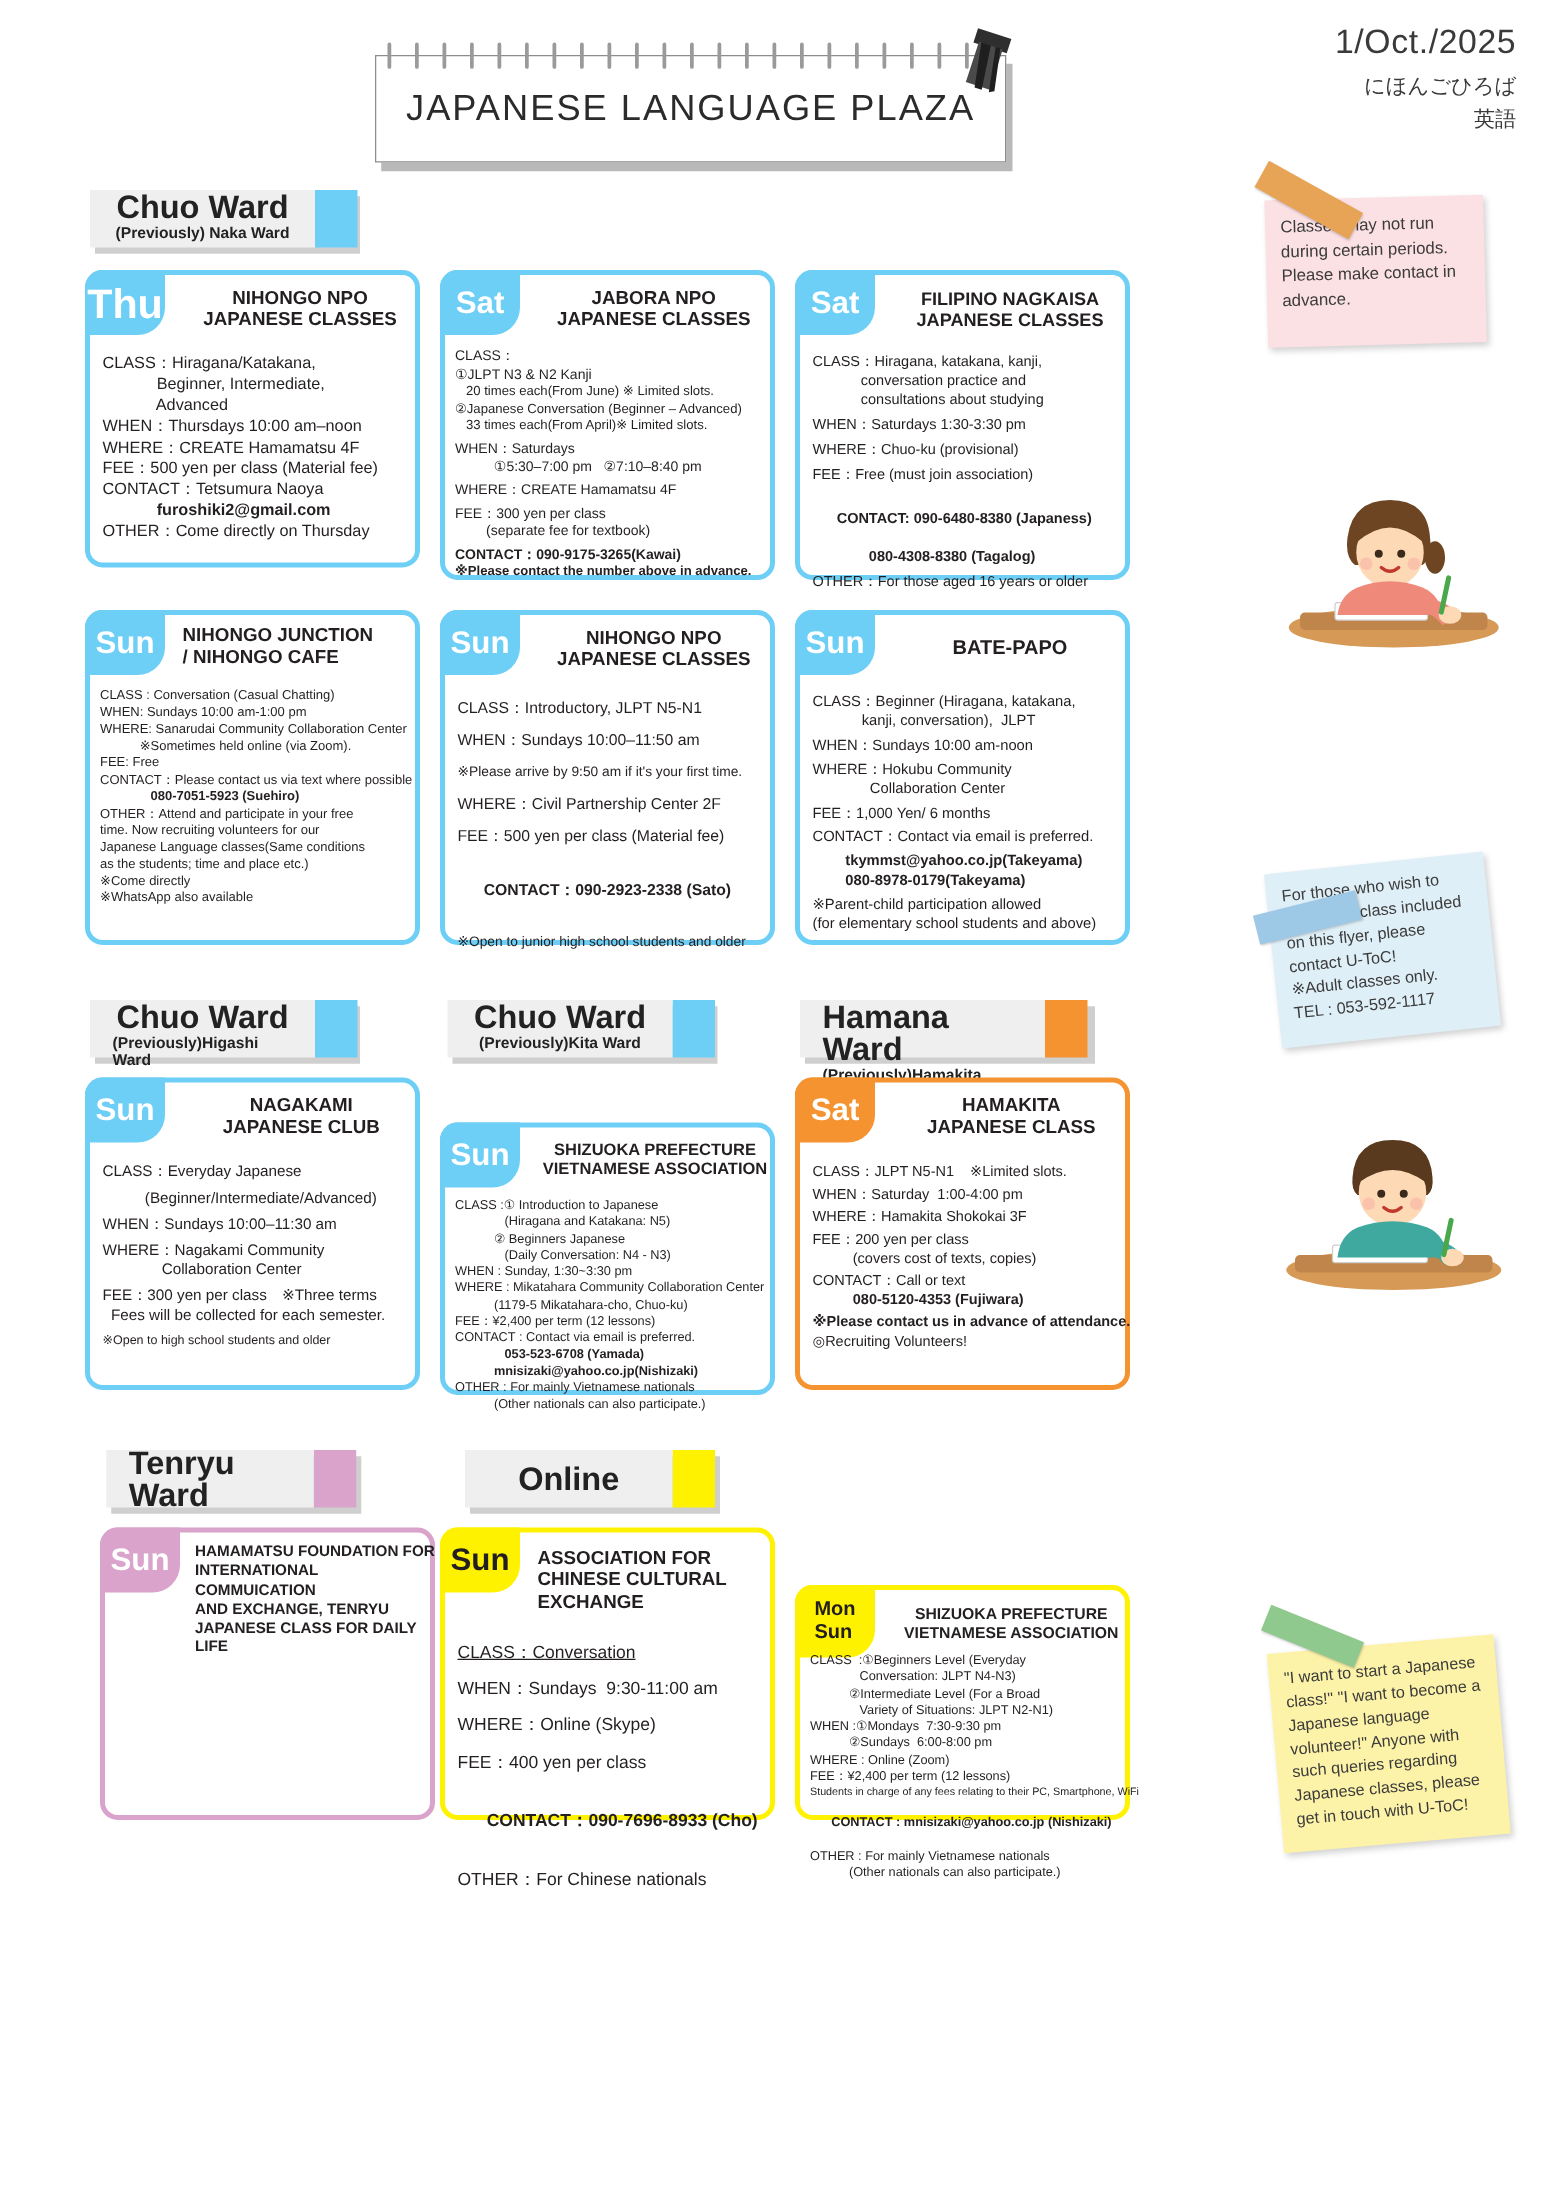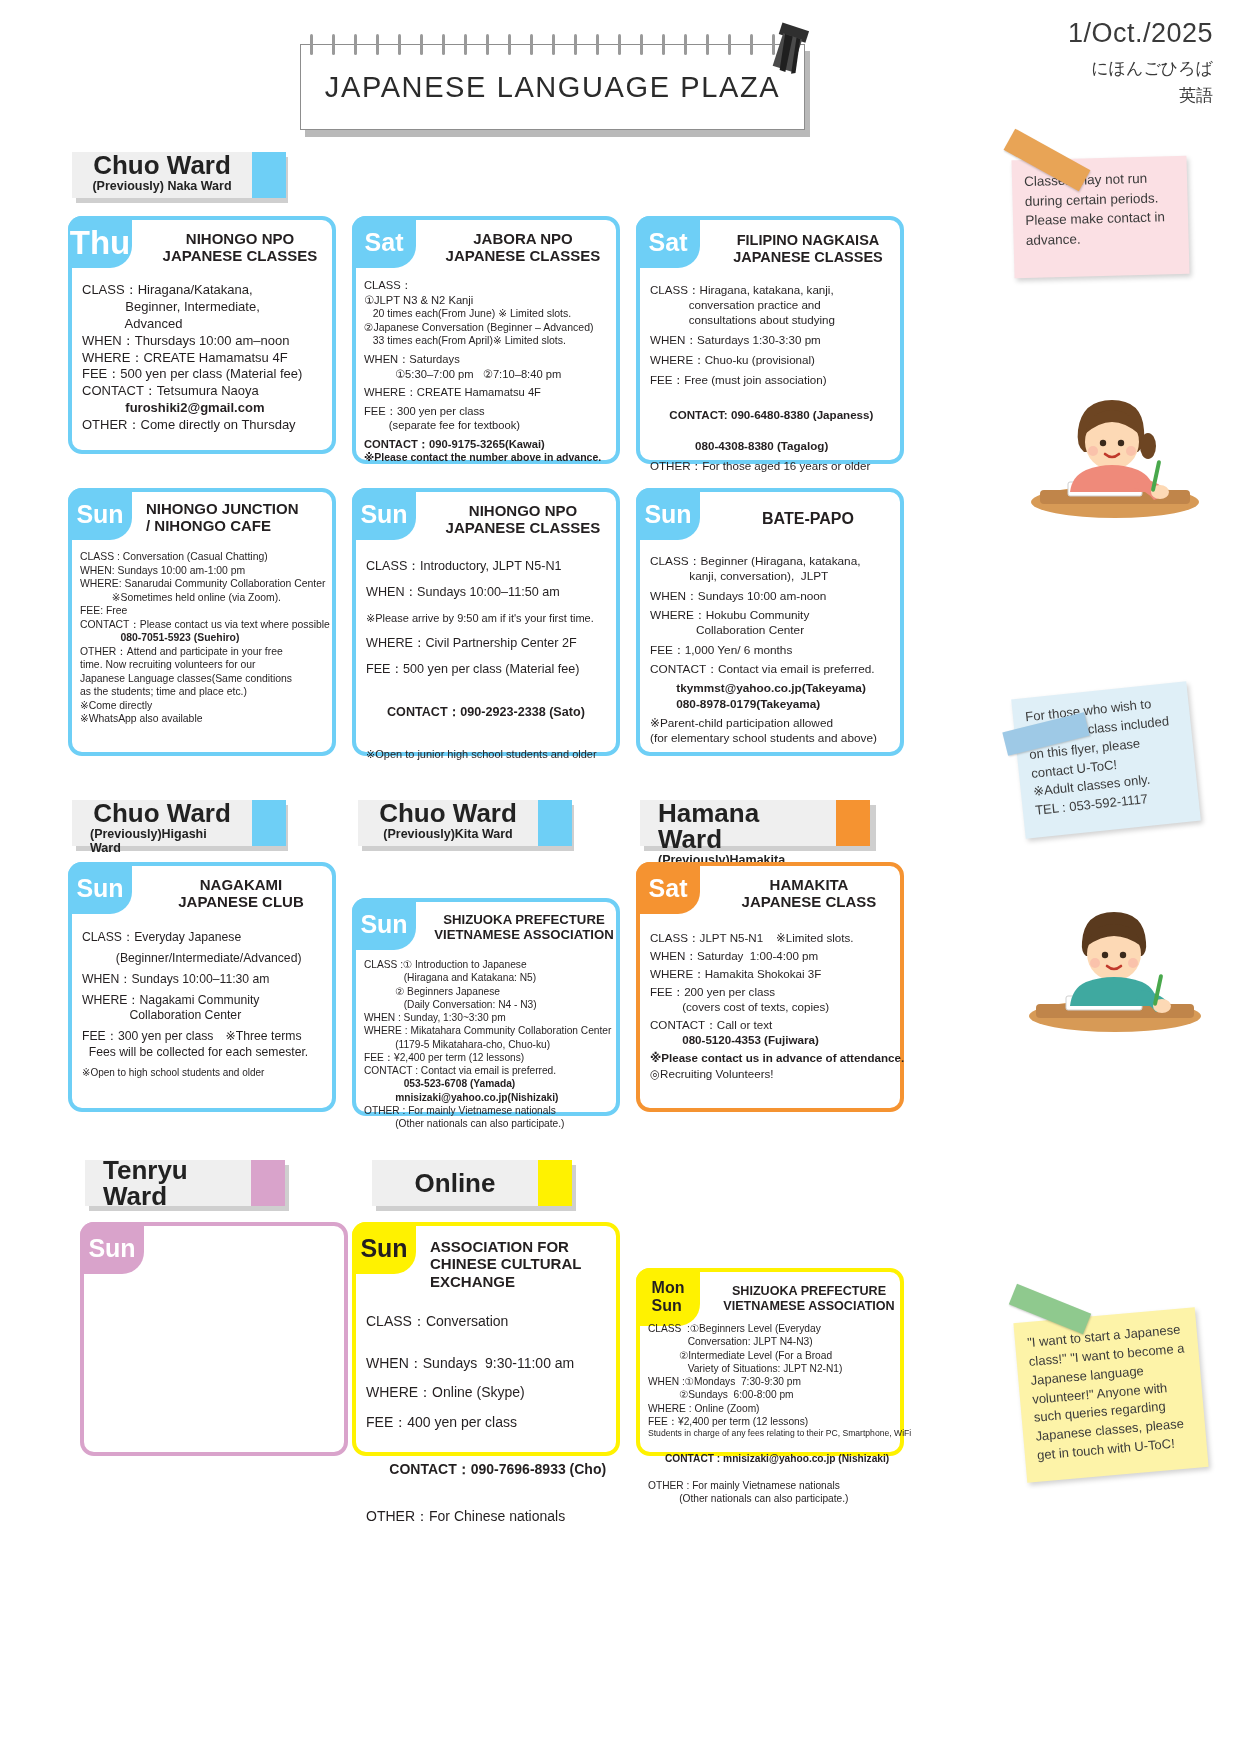--- a/index.html
+++ b/index.html
@@ -414,29 +414,33 @@
     <div class="ln" style="margin-bottom:3px;">          (covers cost of texts, copies)</div>
     <div class="ln">CONTACT：Call or text</div>
     <div class="ln" style="font-weight:bold;margin-bottom:3px;">          080-5120-4353 (Fujiwara)</div>
     <div class="ln" style="font-weight:bold;">※Please contact us in advance of attendance.</div>
     <div class="ln">◎Recruiting Volunteers!</div>
   </div>
 </div>
 
 <div class="card pink" style="left:80px;top:1222px;width:268px;height:234px;">
   <div class="daytag pink" style="width:64px;height:52px;font-size:25px;">Sun</div>
+  <div class="card-title" style="left:72px;top:8px;width:192px;font-size:12.2px;white-space:pre-line;line-height:1.25;">HAMAMATSU FOUNDATION FOR
+INTERNATIONAL COMMUICATION
+AND EXCHANGE, TENRYU
+JAPANESE CLASS FOR DAILY LIFE</div>
 </div>
 
 <div class="card yellow" style="left:352px;top:1222px;width:268px;height:234px;">
   <div class="daytag yellow" style="width:64px;height:52px;font-size:25px;">Sun</div>
   <div class="card-title" style="left:74px;top:12px;width:188px;font-size:15px;white-space:pre-line;">ASSOCIATION FOR
 CHINESE CULTURAL
 EXCHANGE</div>
   <div class="body" style="left:10px;top:86px;font-size:14px;">
-    <div class="ln" style="margin-bottom:24px;">CLASS：Conversation</div>
+    <div class="ln" style="margin-bottom:11px;text-decoration:underline;">CLASS：Conversation</div>
     <div class="ln" style="margin-bottom:11px;">WHEN：Sundays  9:30-11:00 am</div>
     <div class="ln" style="margin-bottom:11px;">WHERE：Online (Skype)</div>
     <div class="ln" style="margin-bottom:11px;">FEE：400 yen per class</div>
     <div class="ln" style="margin-bottom:11px;">
       <span style="font-weight:bold;">CONTACT：090-7696-8933 (Cho)</span>
     </div>
     <div class="ln">OTHER：For Chinese nationals</div>
   </div>
 </div>
 

